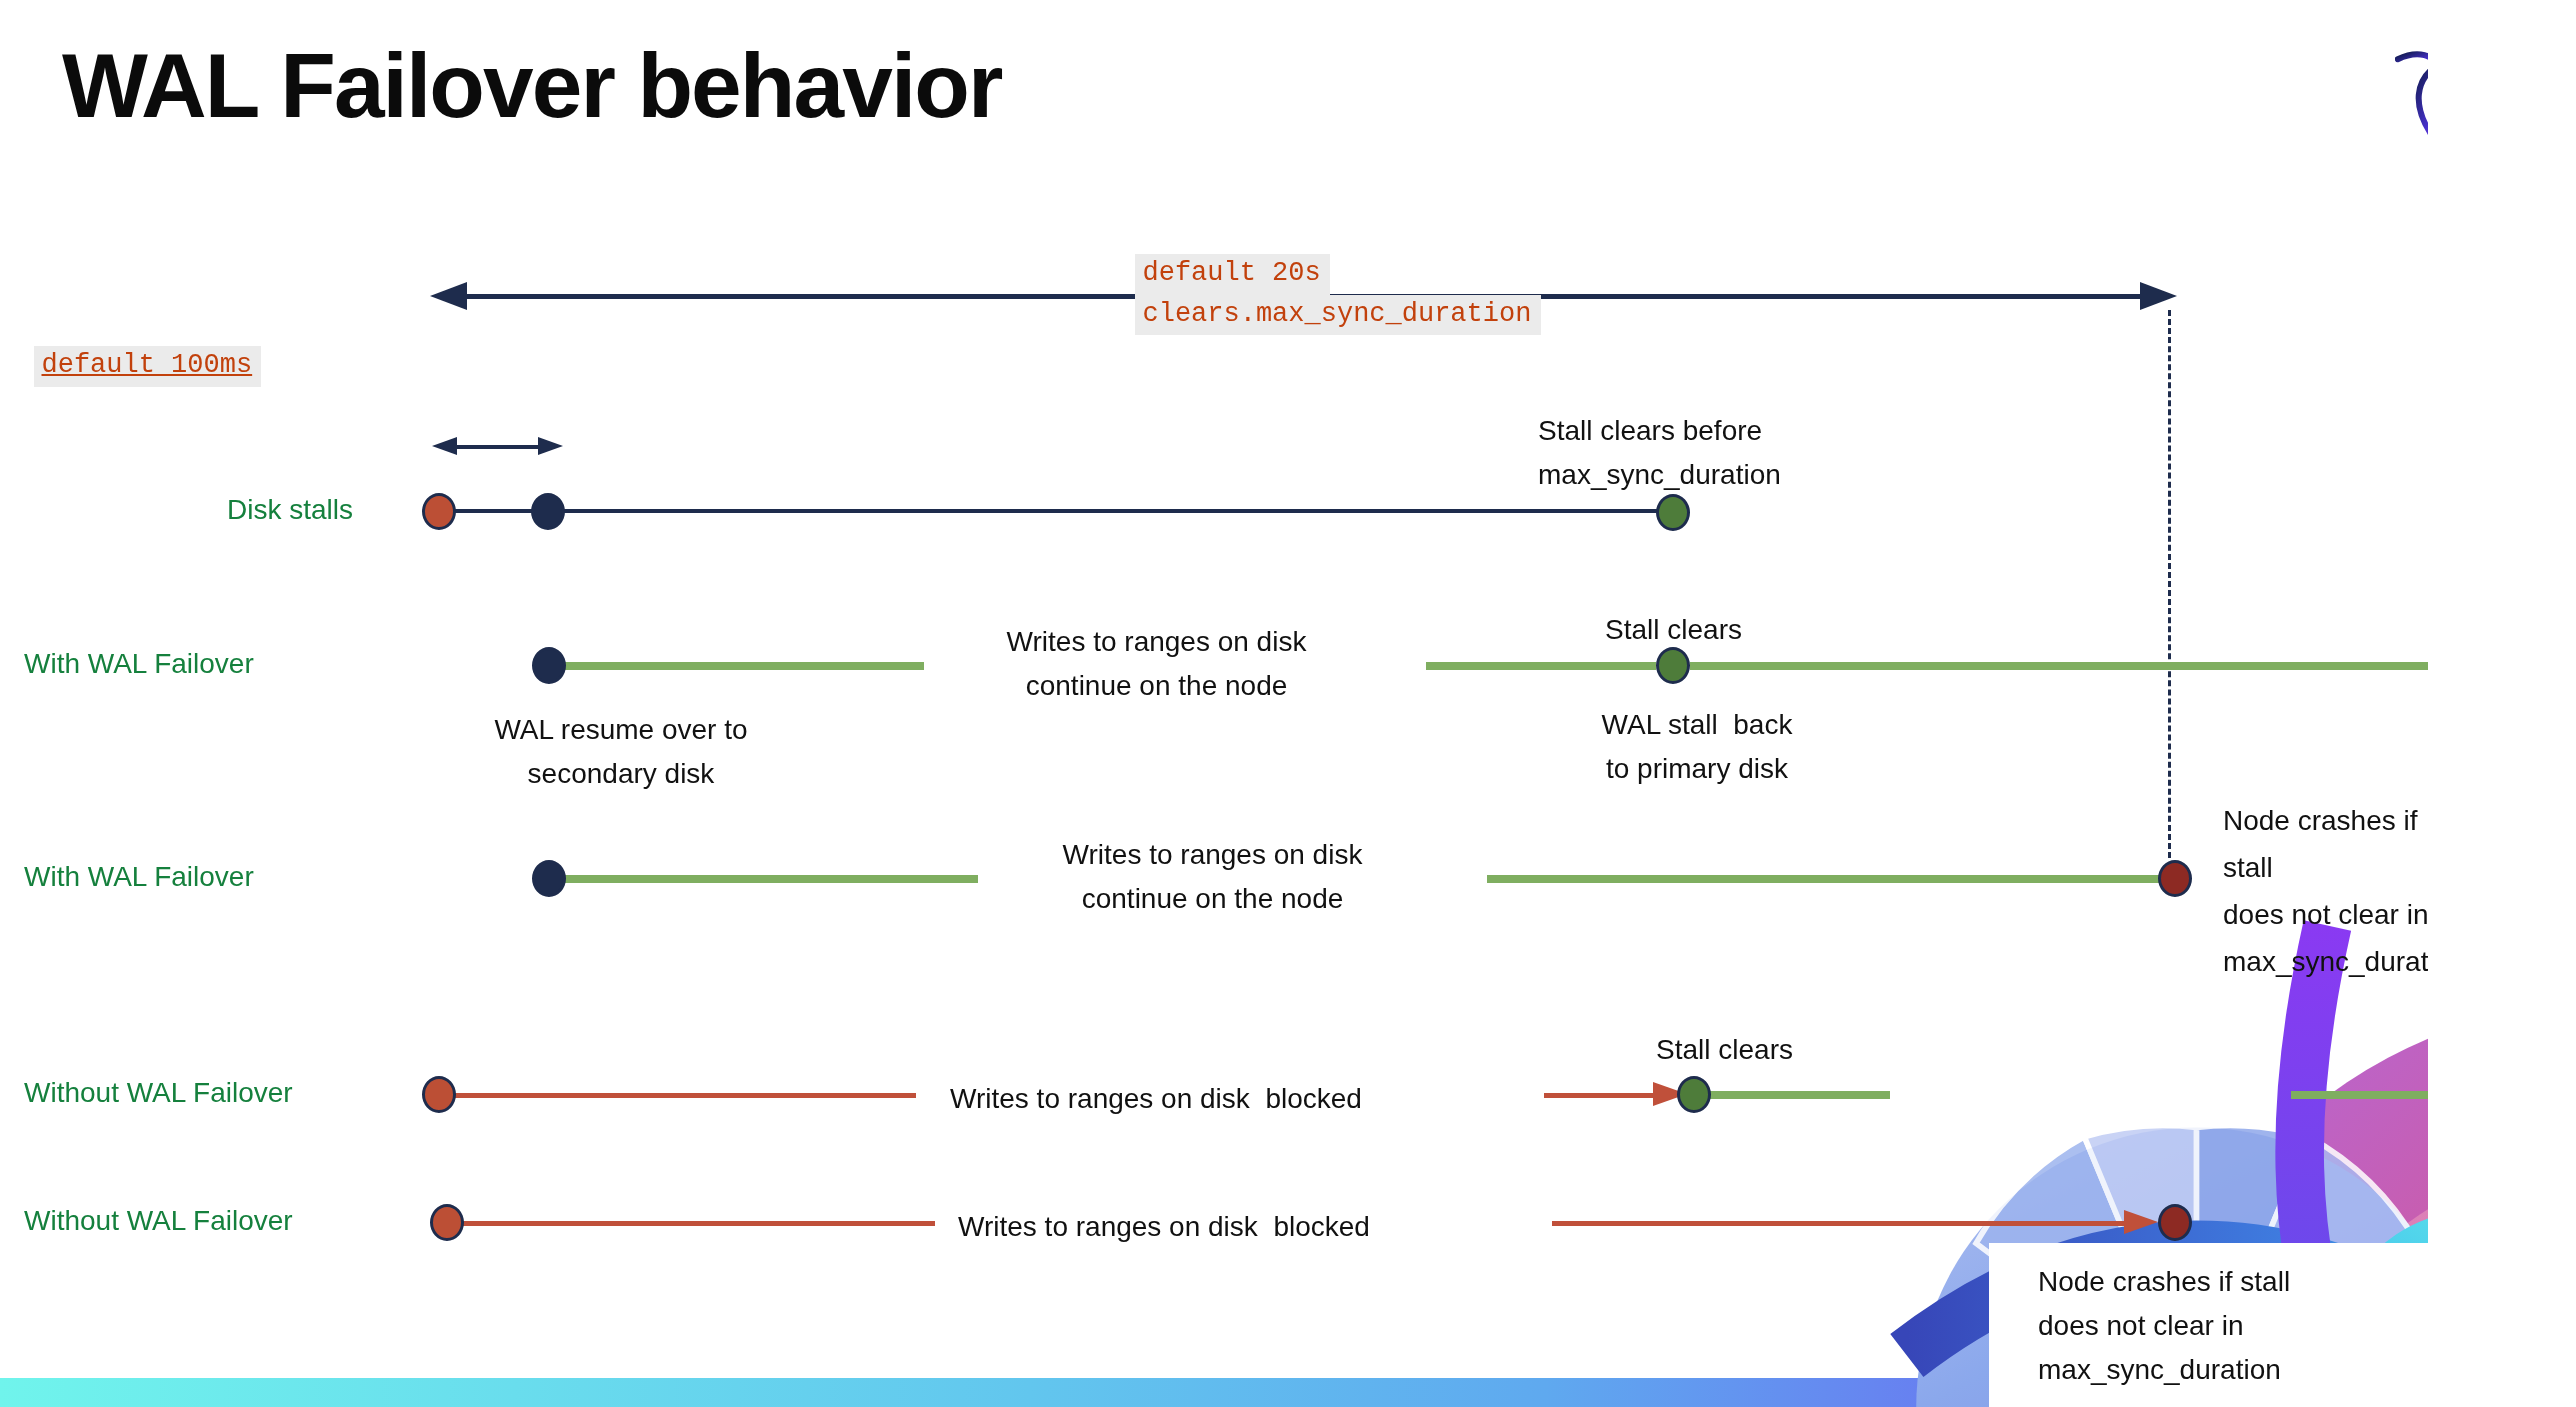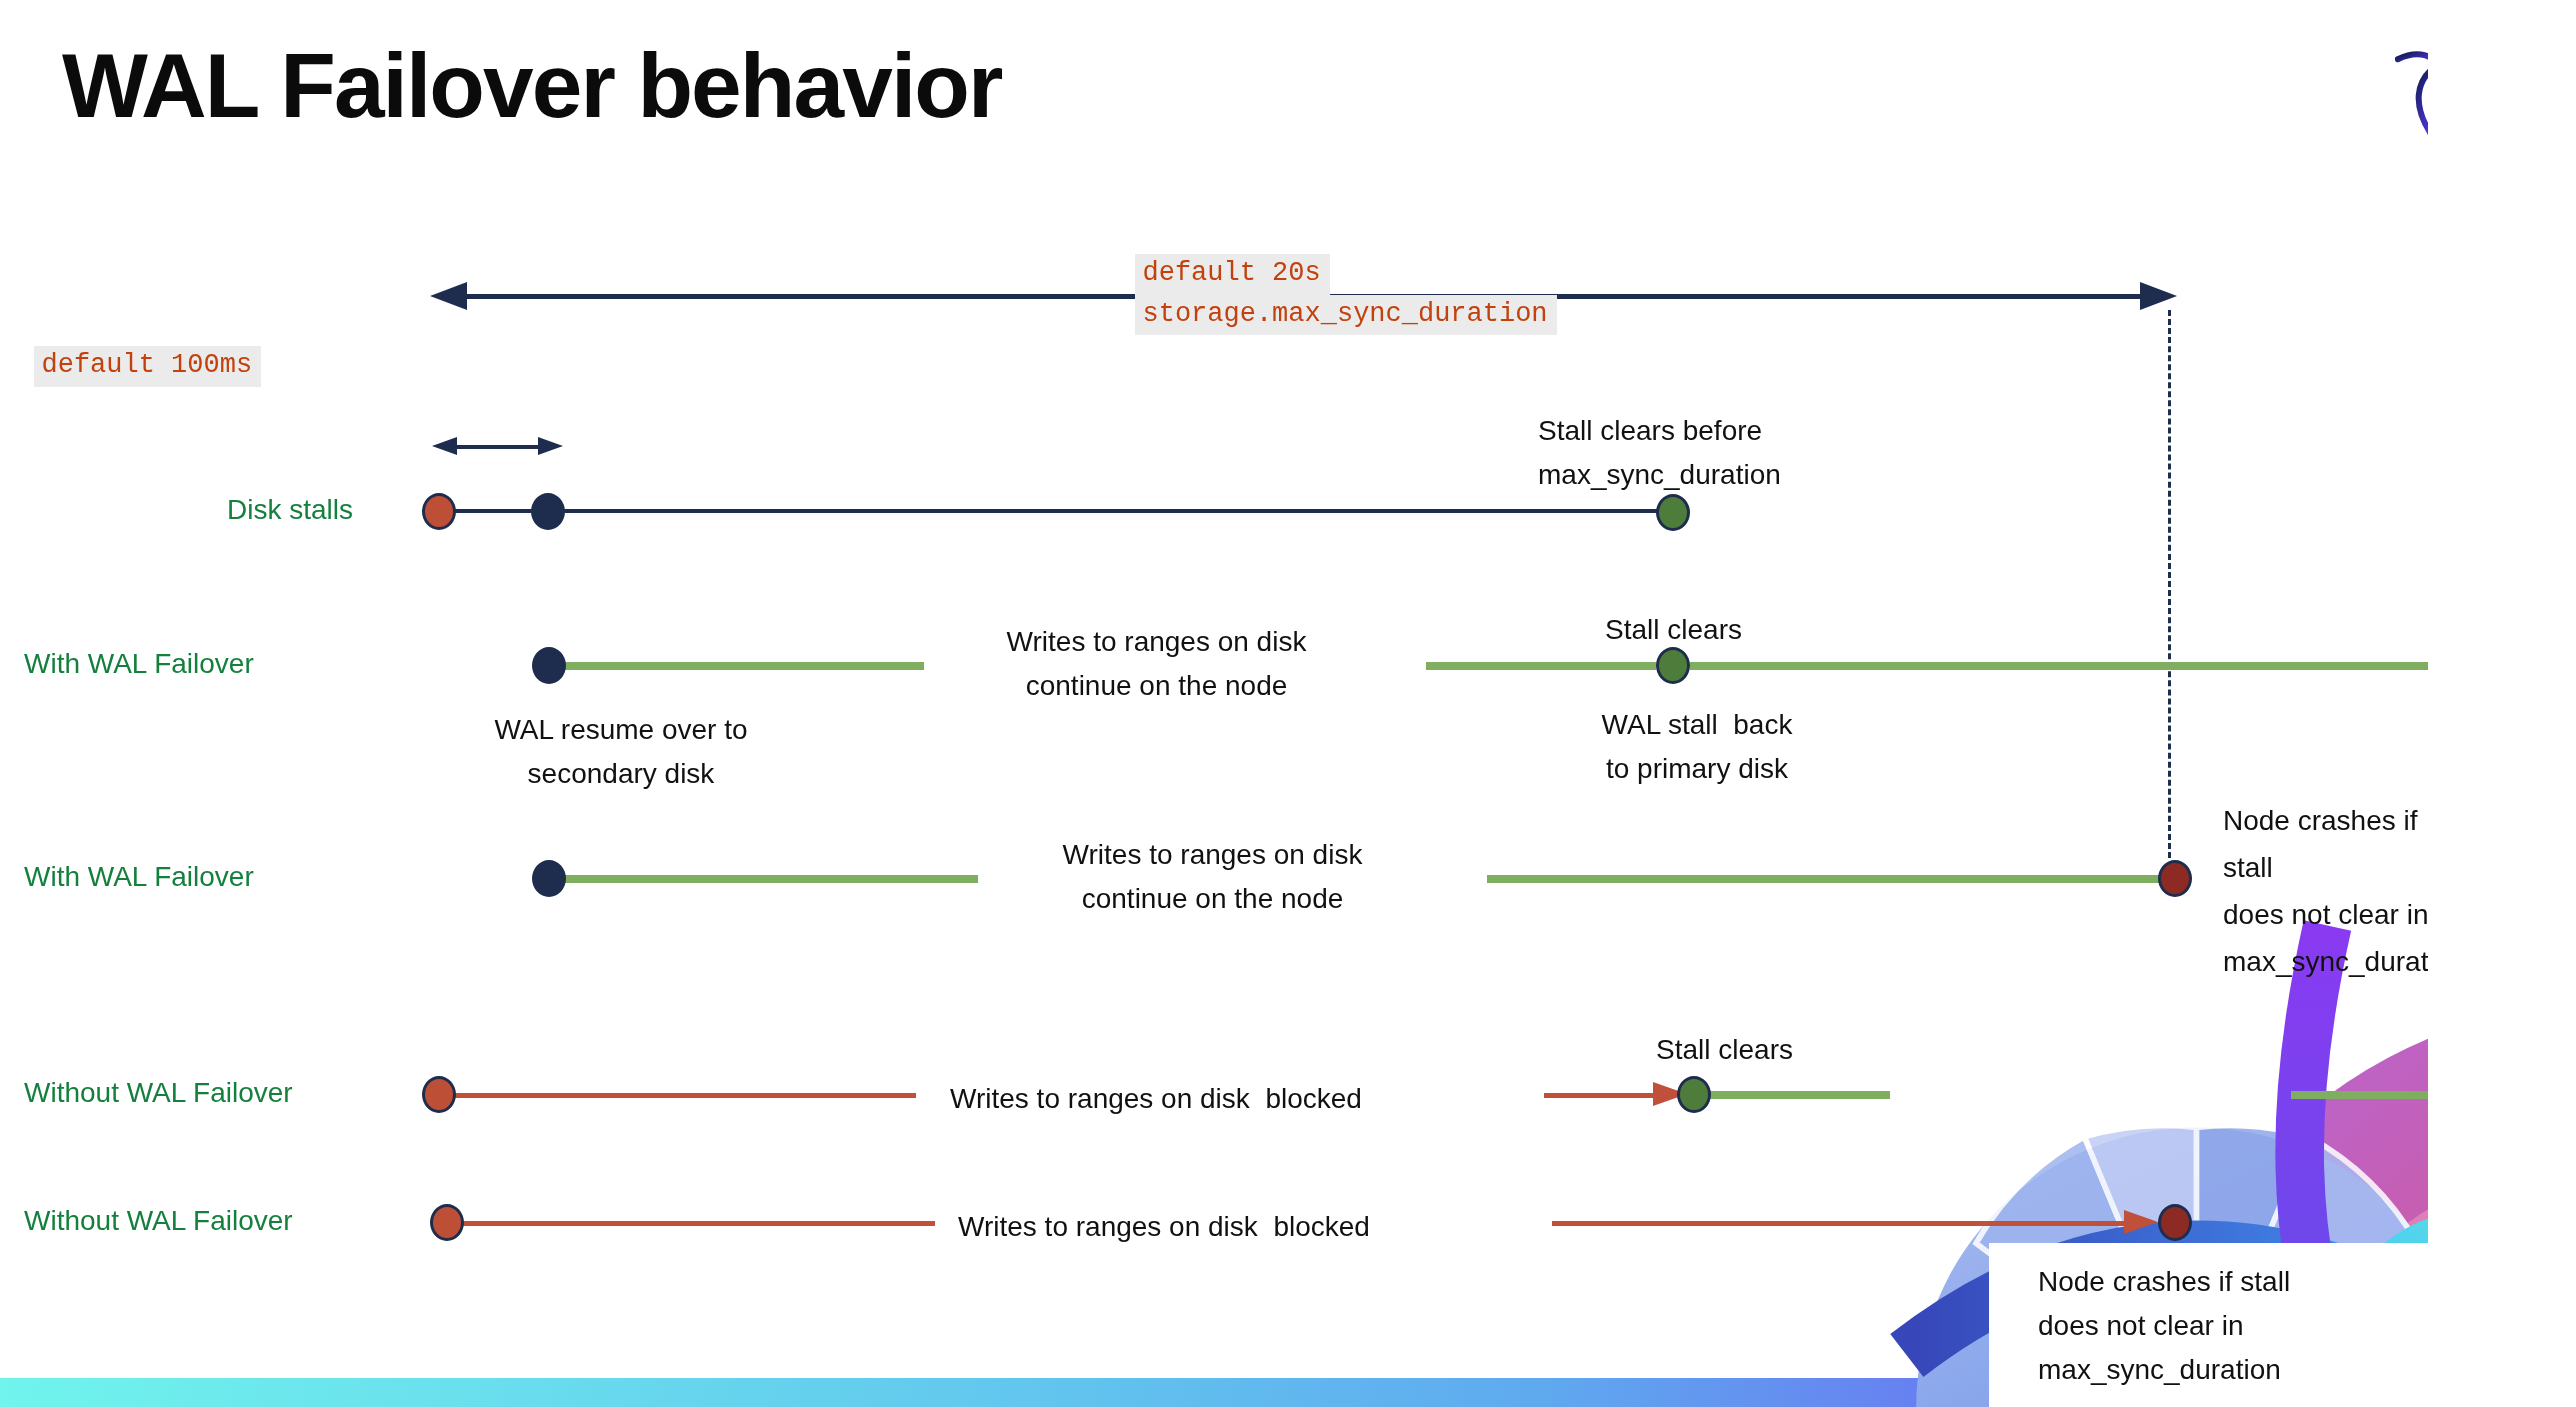--- a/index.html
+++ b/index.html
@@ -121,24 +121,24 @@
       <path d="M50,29 C64,38 66,53 50,63 C34,53 36,38 50,29 Z"></path>
       <path d="M50,63 L50,94"></path>
     </g>
   </svg>
 
   <div class="abs hline navy-line" style="left:465px;top:294px;width:1679px;"></div>
   <div class="abs arrowhead ah-left-navy" style="left:430px;top:282px;"></div>
   <div class="abs arrowhead ah-right-navy" style="left:2140px;top:282px;"></div>
   <div class="abs mono-label" style="left:1135px;top:254px;">
     <span>default 20s</span>
-    <span>storage.max_sync_duration</span>
+    <span>clears.max_sync_duration</span>
   </div>
 
-  <div class="abs mono-label" style="left:34px;top:346px;">
+  <div class="abs mono-label" style="left:34px;top:346px;text-decoration:underline;">
     <span>default 100ms</span>
   </div>
   <div class="abs hline navy-line" style="left:449px;top:445px;width:97px;height:3.7px;"></div>
   <div class="abs arrowhead ah-left-navy small" style="left:432px;top:437px;"></div>
   <div class="abs arrowhead ah-right-navy small" style="left:538px;top:437px;"></div>
 
   <div class="abs dashed-v" style="left:2168px;top:310px;height:548px;"></div>
 
   <div class="abs row-label" style="left:227px;top:494px;">Disk stalls</div>
   <div class="abs hline navy-line" style="left:439px;top:509px;width:1234px;height:3.7px;"></div>

